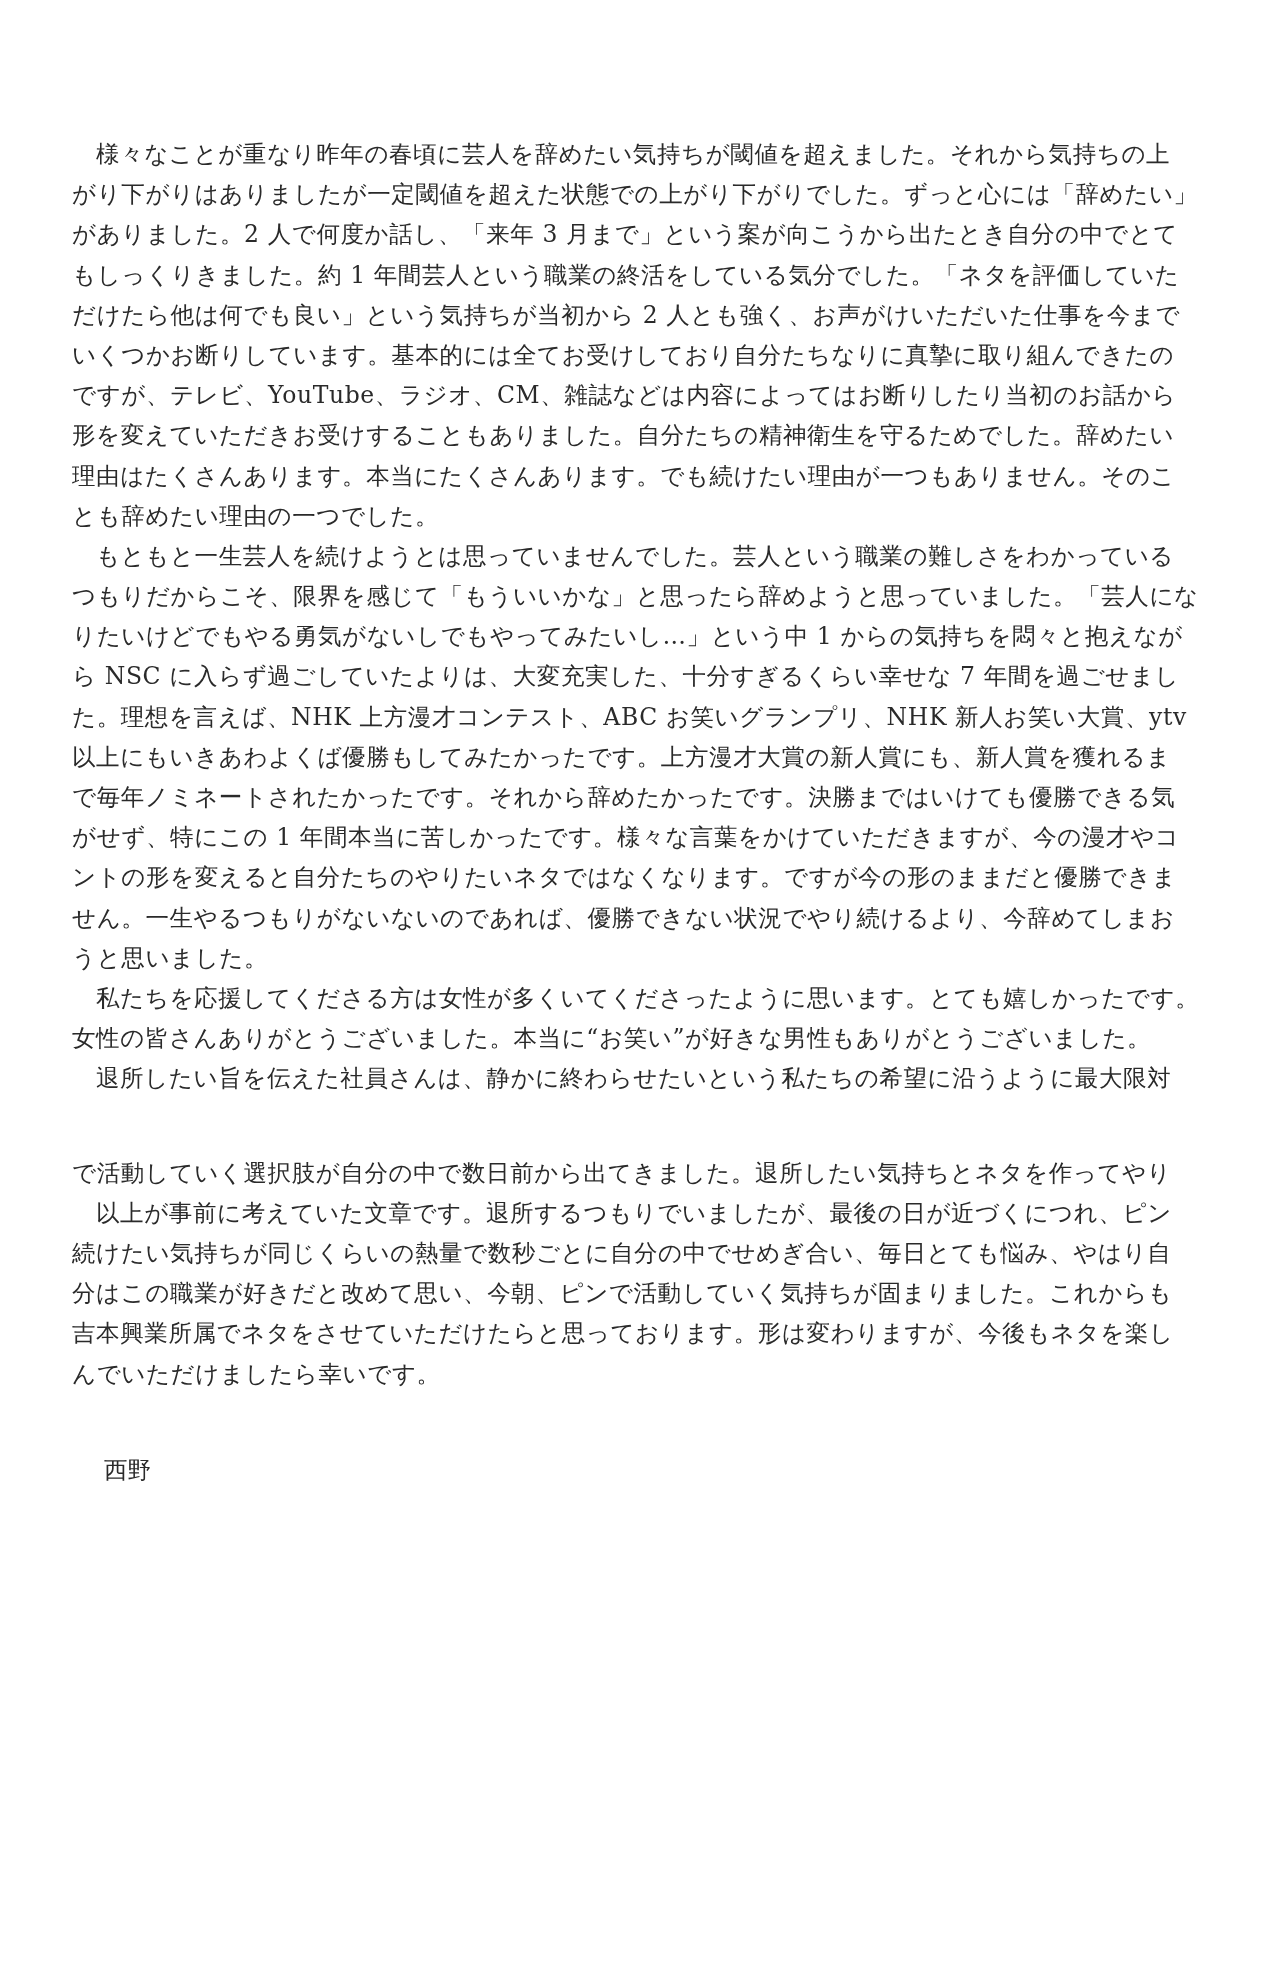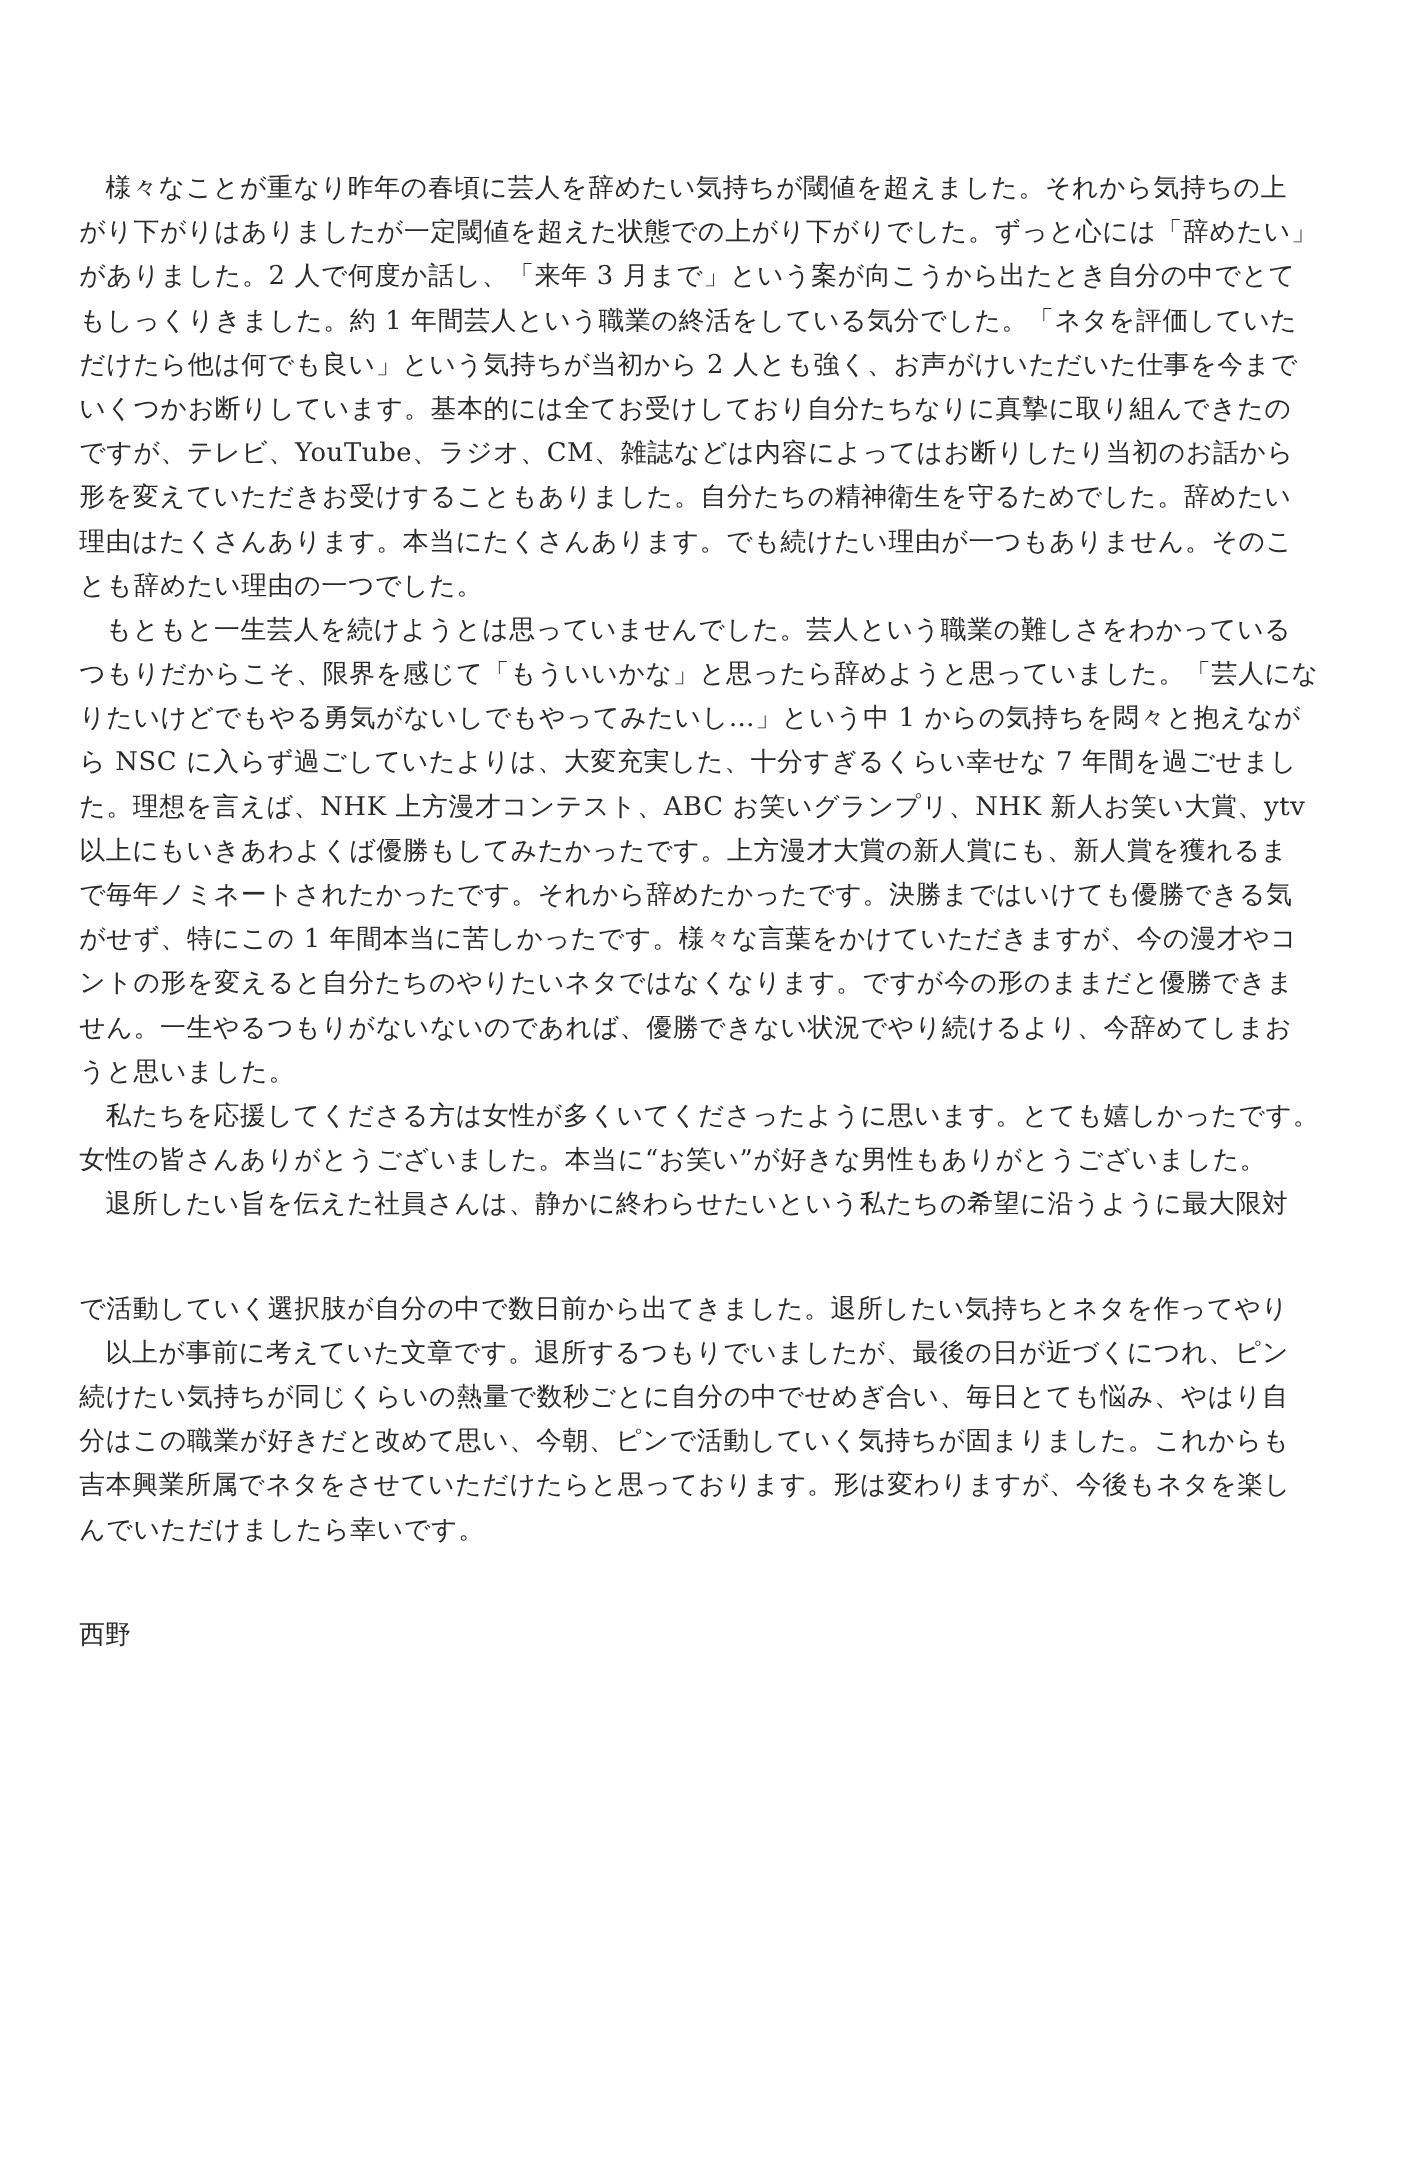--- a/index.html
+++ b/index.html
@@ -11,40 +11,41 @@
       width: 1280px;
       height: 1980px;
       position: relative;
       overflow: hidden;
       font-family: "DejaVu Serif", "Liberation Serif", serif;
       color: #2a2a2a;
     }
     .page {
       position: absolute;
       left: 72px;
-      top: 150px;
+      top: 134px;
       width: 1140px;
     }
     .line {
       height: 40.2px;
       line-height: 40.2px;
       font-size: 23.5px;
       white-space: nowrap;
       letter-spacing: 0.6px;
     }
     .line.indent {
       padding-left: 24px;
     }
     .gap {
       height: 40.2px;
     }
     .signature {
       height: 40px;
       line-height: 40px;
       font-size: 23.5px;
+      margin-left: 32px;
     }
   </style>
 </head>
 <body>
 
 <div class="page">
 
   <div>
     <div class="line indent">様々なことが重なり昨年の春頃に芸人を辞めたい気持ちが閾値を超えました。それから気持ちの上</div>
     <div class="line">がり下がりはありましたが一定閾値を超えた状態での上がり下がりでした。ずっと心には「辞めたい」</div>

